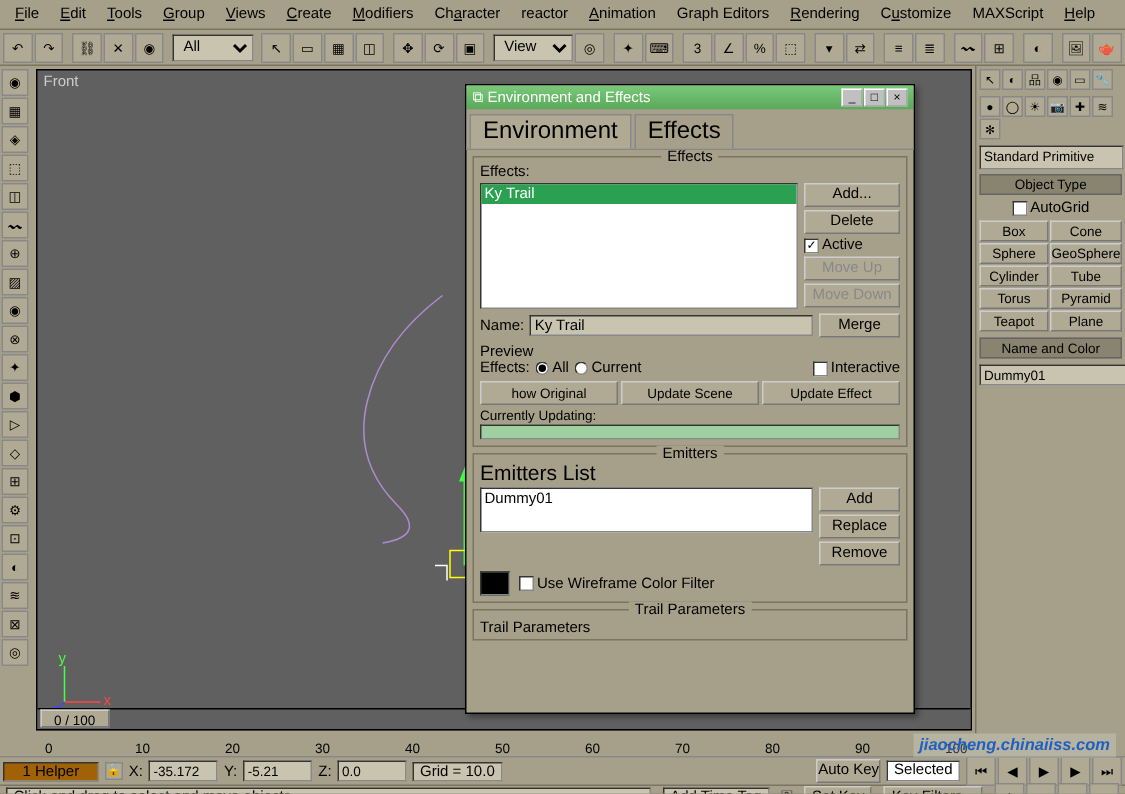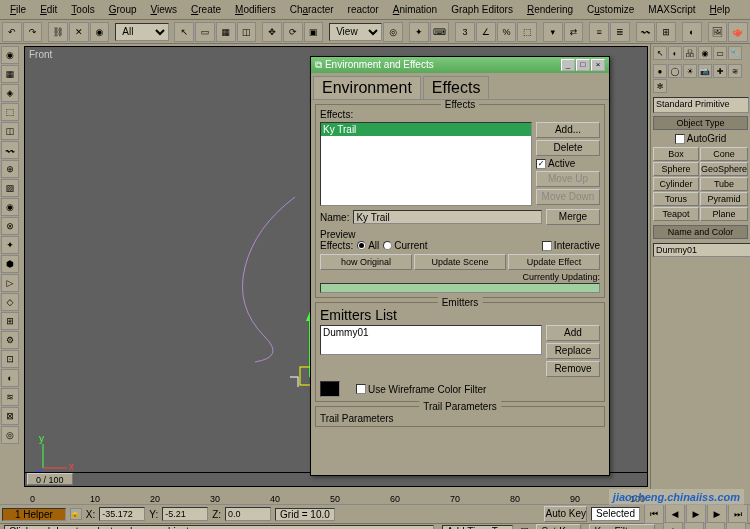--- a/index.html
+++ b/index.html
@@ -46,24 +46,24 @@
 .btn.disabled { color: #888; }
 .namerow { display: flex; align-items: center; gap: 4px; margin-top: 3px; }
 .txtfield { flex: 1; height: 14px; background: #c8c4b0; border: 1px inset #888; padding: 0 2px; font-size: 10px; }
 .prevrow { display: flex; align-items: center; gap: 4px; font-size: 10px; margin-bottom: 3px; flex-wrap: wrap; }
 .chk { display: inline-flex; align-items: center; gap: 2px; font-size: 10px; }
 .chkbox { width: 10px; height: 10px; background: #fff; border: 1px inset #888; display: inline-block; text-align: center; font-size: 8px; line-height: 8px; }
 .radio { width: 9px; height: 9px; border-radius: 50%; background: #fff; border: 1px inset #888; display: inline-block; }
 .radio.on::after { content: ""; display: block; width: 5px; height: 5px; background: #000; border-radius: 50%; margin: 1px; }
 .prevbtns { display: flex; gap: 2px; }
 .prevbtns .btn { flex: 1; font-size: 9px; }
-.upd-label { font-size: 9px; margin-top: 2px; text-align: right; }
+.upd-label { font-size: 9px; margin-top: 2px; }
 .upd-bar { height: 10px; background: #a0d0a0; border: 1px inset #888; margin-top: 1px; }
 .emitlist { height: 30px; background: #fff; border: 1px inset #888; font-size: 10px; padding: 1px 2px; }
-.colorfilt { display: flex; align-items: center; gap: 16px; margin-top: 4px; }
+.colorfilt { display: flex; align-items: center; gap: 6px; margin-top: 4px; }
 .swatch { width: 20px; height: 16px; background: #000; border: 1px inset #888; }
 
 .timeslider { height: 14px; background: #606060; border-top: 1px solid #000; position: relative; margin-top: 43px; }
 .timeslider .thumb { position: absolute; left: 2px; top: 0; background: #b0aa94; border: 1px outset #ccc; padding: 0 8px; font-size: 9px; height: 12px; line-height: 12px; }
 .ruler { height: 16px; background: #a6a08a; display: flex; align-items: flex-end; position: relative; border-bottom: 1px solid #888; overflow: hidden; }
 .ruler .tick { position: absolute; bottom: 0; font-size: 9px; }
 .statusrow { display: flex; align-items: center; gap: 4px; padding: 2px; background: #a6a08a; height: 18px; font-size: 10px; }
 .spin { display: inline-flex; align-items: flex-end; }
 .spin input { width: 46px; height: 14px; background: #c8c4b0; border: 1px inset #888; font-size: 9px; padding: 0 2px; }
 .lock { width: 12px; height: 12px; background: #b0aa94; border: 1px solid #888; text-align: center; font-size: 8px; line-height: 10px; }

